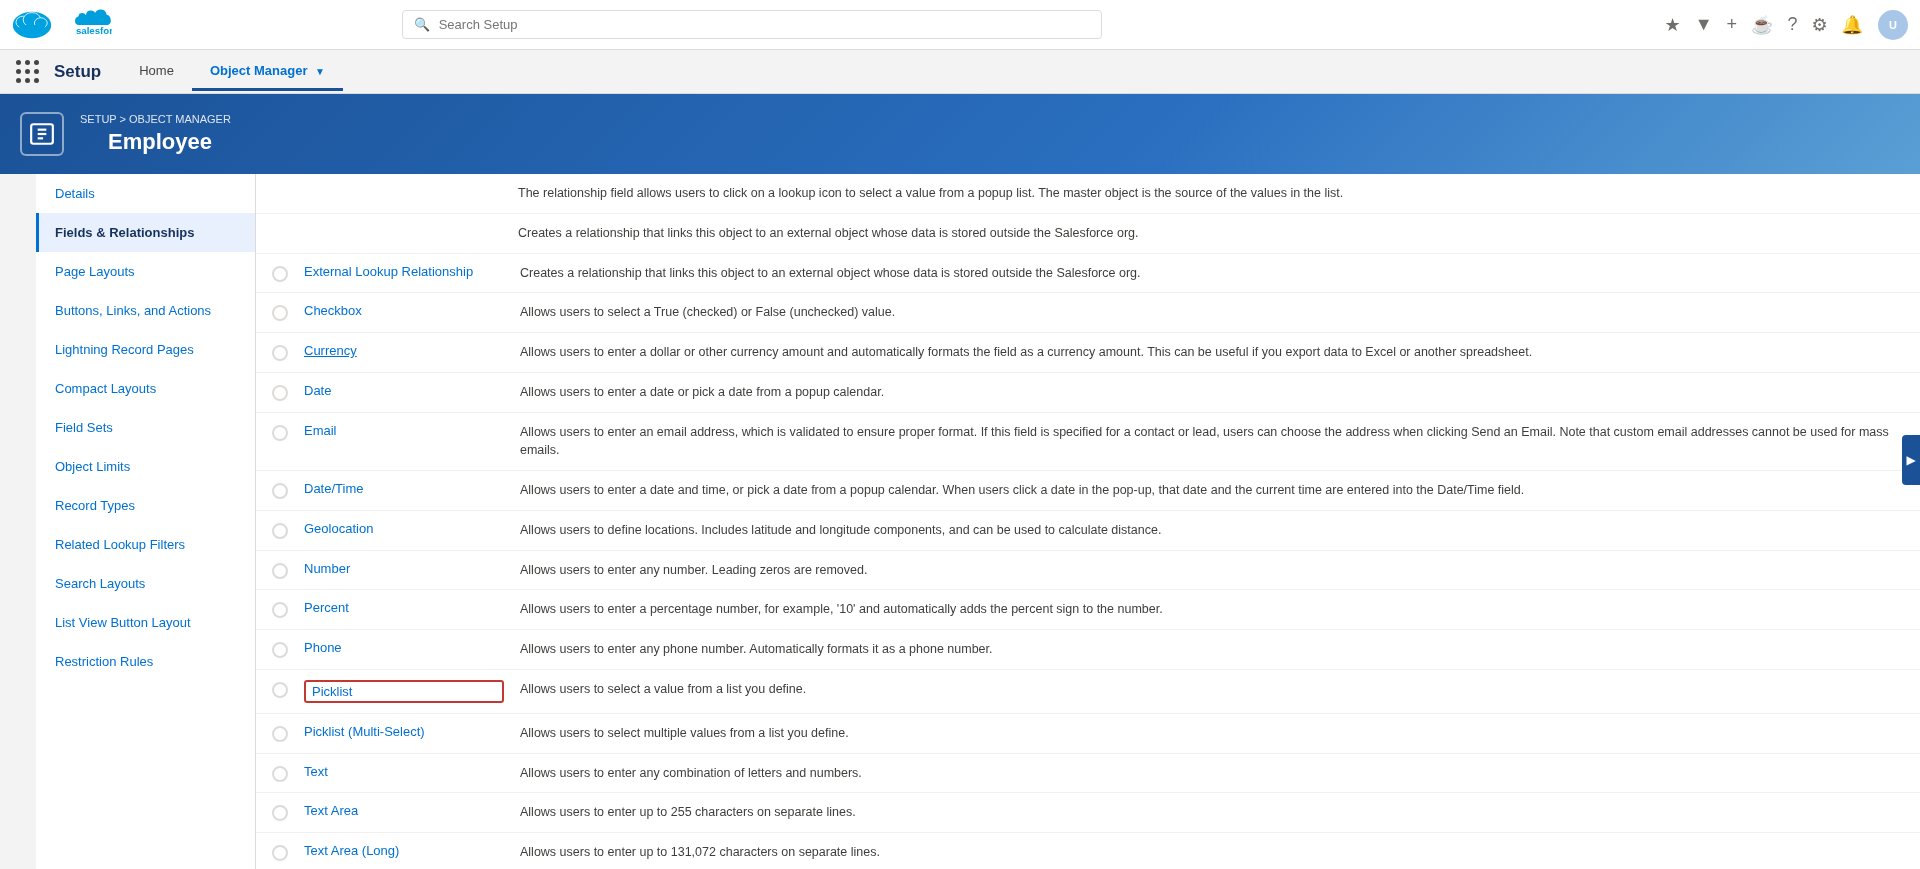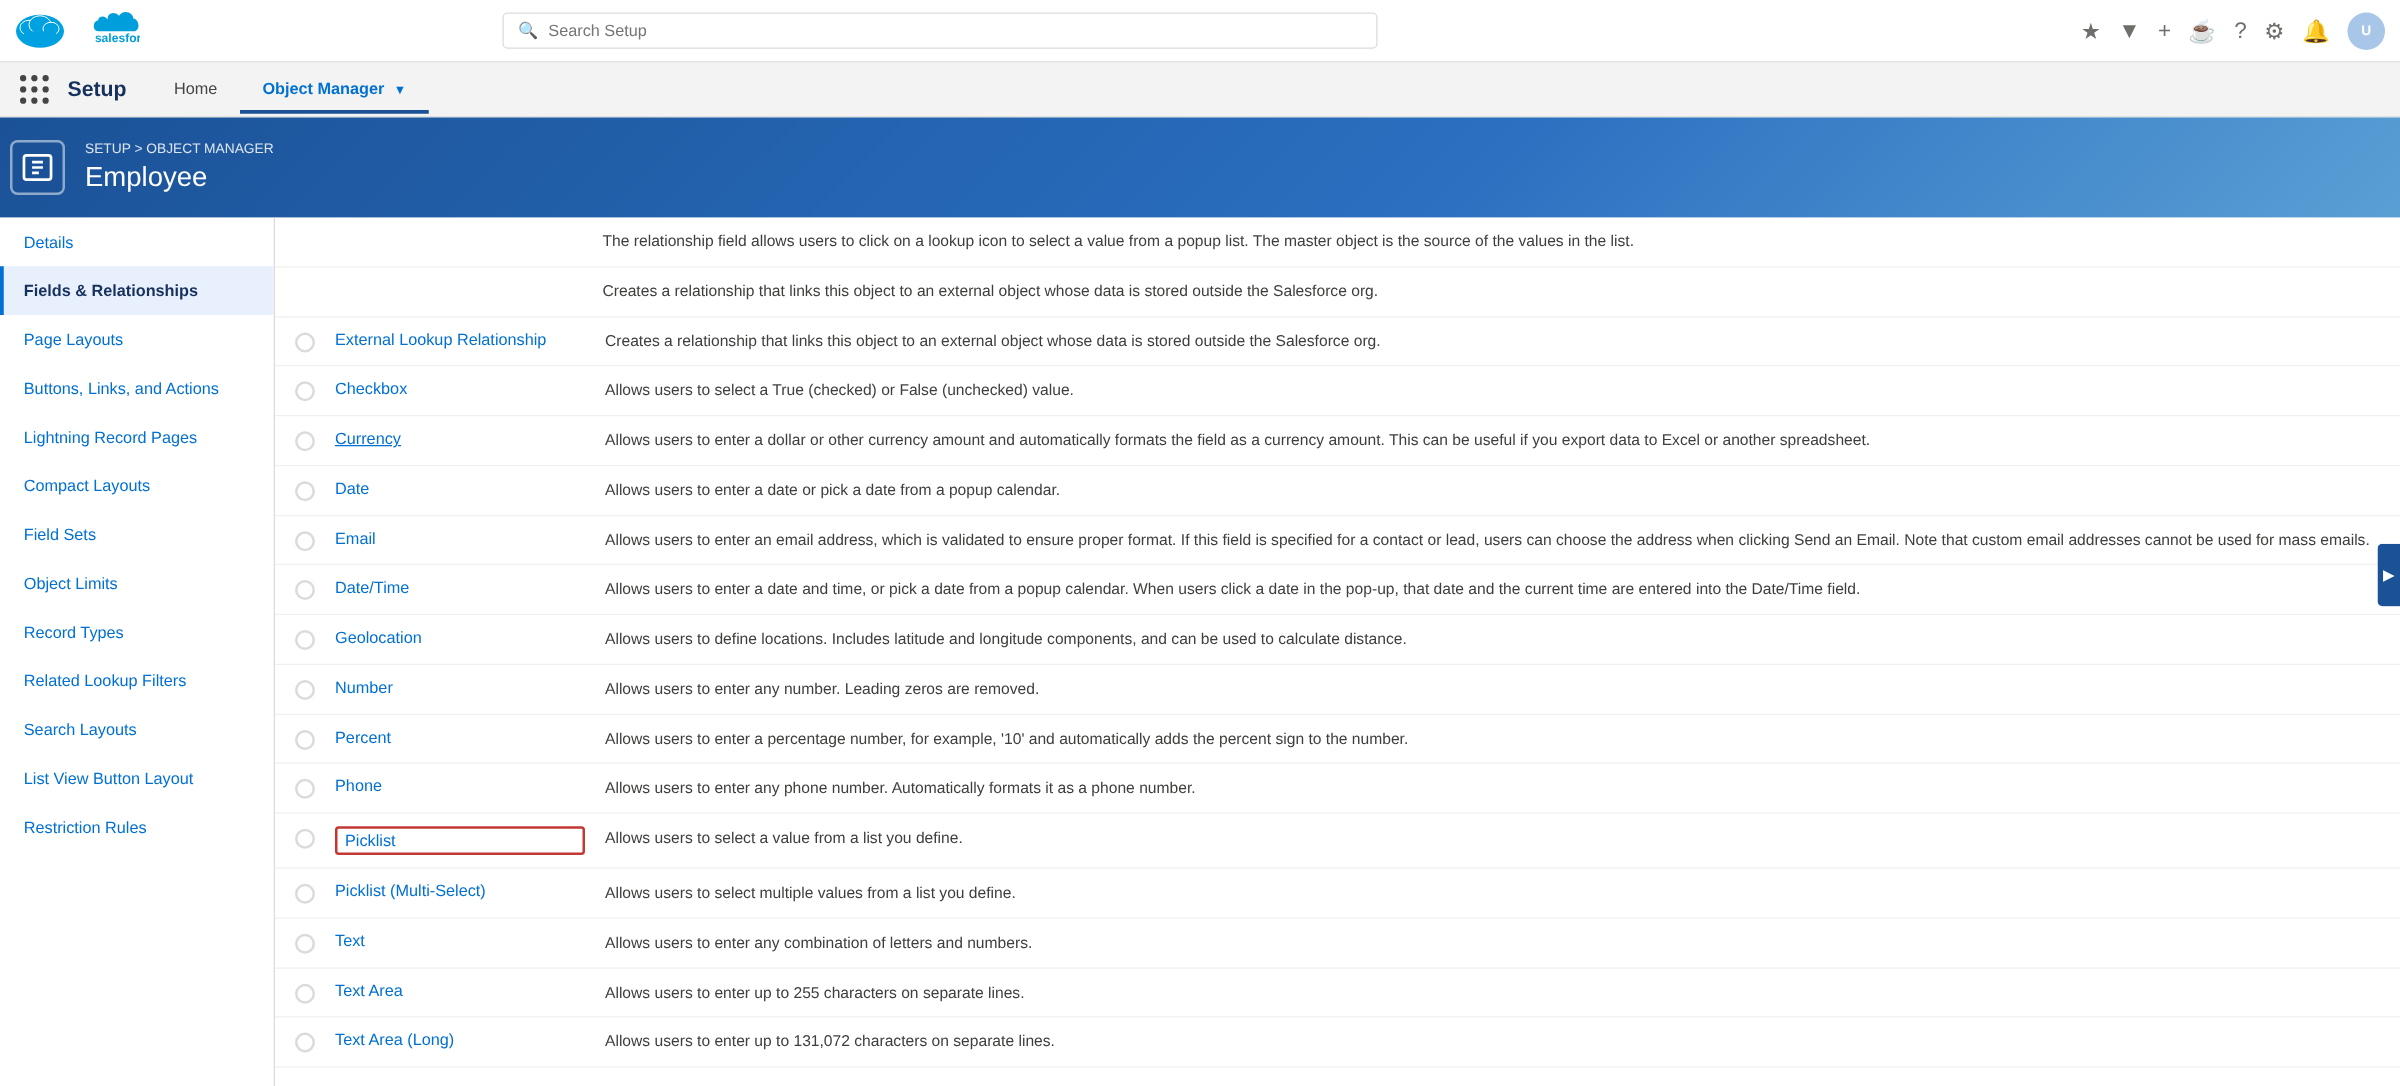--- a/index.html
+++ b/index.html
@@ -107,21 +107,21 @@
     .nav-tab.active {
       color: #0070d2;
       border-bottom: 3px solid #1b5297;
       font-weight: 600;
     }
     .nav-tab .chevron { font-size: 10px; margin-left: 4px; }
 
     
     .banner {
       background: linear-gradient(135deg, #1b5297 0%, #2a6fc0 60%, #5a9fd4 100%);
-      padding: 16px 8px;
+      padding: 16px 20px;
       display: flex;
       align-items: center;
       gap: 16px;
       min-height: 80px;
     }
     .banner-icon {
       width: 44px; height: 44px;
       background: #1b5297;
       border: 2px solid rgba(255,255,255,0.5);
       border-radius: 6px;
@@ -129,40 +129,42 @@
     }
     .banner-icon svg { width: 26px; height: 26px; fill: #fff; }
     .banner-text .breadcrumb {
       font-size: 11px;
       color: rgba(255,255,255,0.85);
       margin-bottom: 4px;
     }
     .banner-text .breadcrumb a { color: rgba(255,255,255,0.85); text-decoration: none; }
     .banner-text .page-title {
       font-size: 22px;
-      font-weight: 400;
+      font-weight: 700;
       color: #fff;
+      margin-left: 28px;
     }
 
     
     .main-container {
       display: flex;
       height: calc(100vh - 174px);
       overflow: hidden;
     }
 
     
     .sidebar {
       width: 204px;
       min-width: 220px;
       background: #fff;
       border-right: 1px solid #dddbda;
       overflow-y: auto;
       flex-shrink: 0;
       position: relative;
+      margin-left: 36px;
     }
     .sidebar-item {
       padding: 12px 16px;
       font-size: 13px;
       color: #0070d2;
       cursor: pointer;
       border-left: 3px solid transparent;
     }
     .sidebar-item.active {
       color: #16325c;

